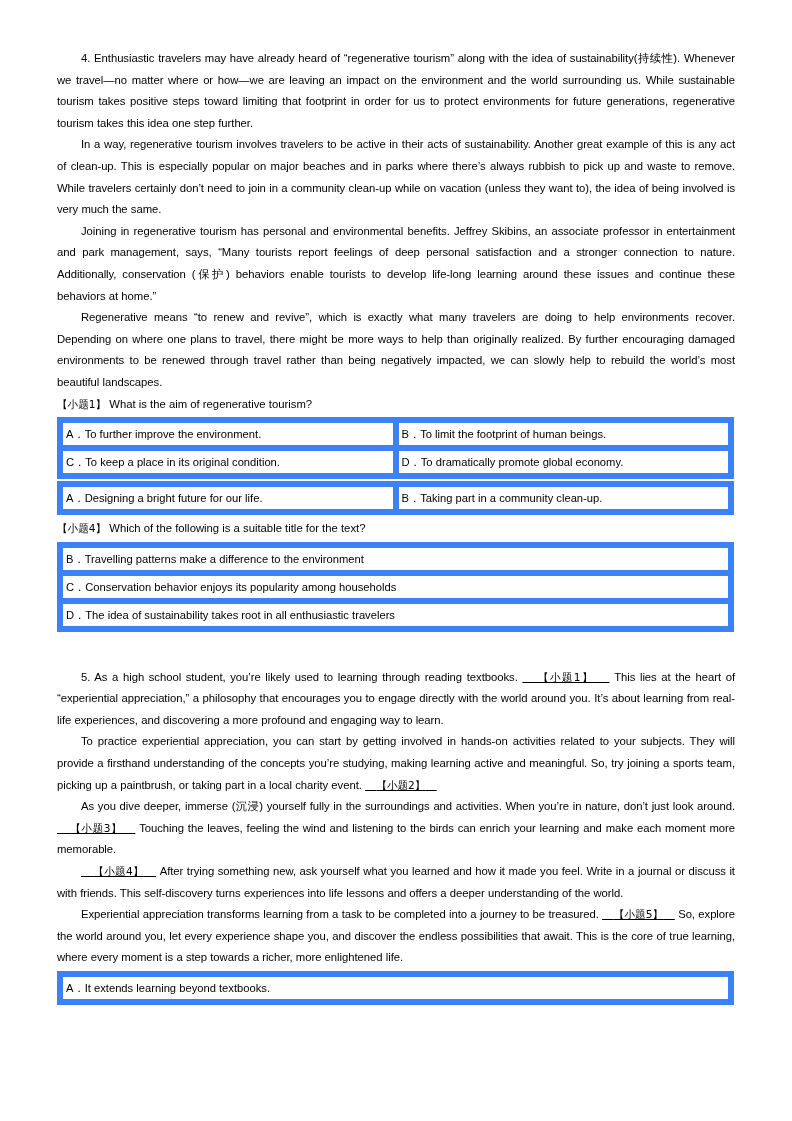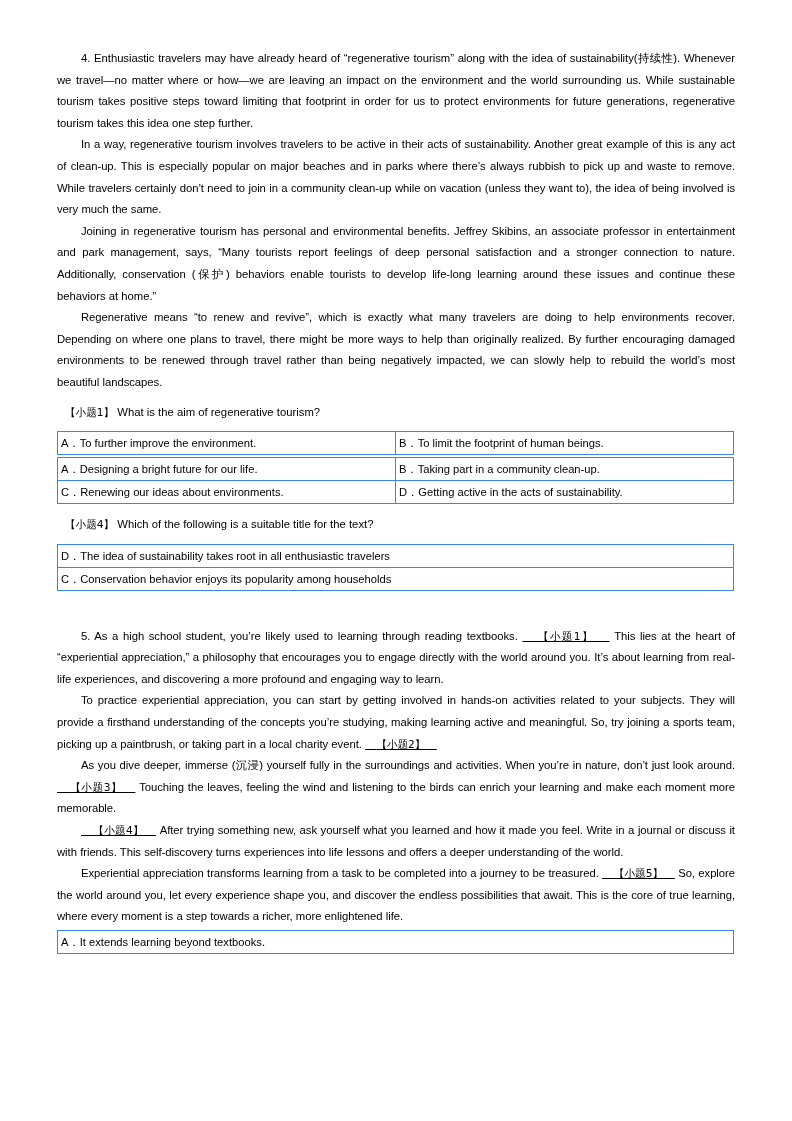--- a/index.html
+++ b/index.html
@@ -34,42 +34,42 @@
     margin: 0 0 0 0;
     letter-spacing: -0.05px;
     word-spacing: 0.15px;
   }
   .para.indent {
     text-indent: 24px;
   }
   .q-label {
     font-size: 11.3px;
     line-height: 21.6px;
-    margin: 8px;
+    margin: 0;
     padding: 0;
     white-space: nowrap;
   }
   .cn {
     font-family: "DejaVu Sans", sans-serif;
     font-size: 10.6px;
   }
   .blank {
     text-decoration: underline;
     white-space: nowrap;
   }
   .blank .pad { letter-spacing: 0.5px; }
   
   table.opts {
     border-collapse: collapse;
     width: 677px;
     margin: 2px 0 1px 0;
     table-layout: fixed;
   }
   table.opts td {
-    border: 1px solid #3b82f6;
+    border: 6px solid #3b82f6;
     font-size: 11.2px;
     line-height: 14px;
     padding: 4px 2px 4px 3px;
     vertical-align: middle;
     height: 14px;
     white-space: nowrap;
     overflow: hidden;
   }
   td .lt {
     display: inline-block;
@@ -89,49 +89,52 @@
       <p class="para indent">Joining in regenerative tourism has personal and environmental benefits. Jeffrey Skibins, an associate professor in entertainment and park management, says, “Many tourists report feelings of deep personal satisfaction and a stronger connection to nature. Additionally, conservation (保护) behaviors enable tourists to develop life-long learning around these issues and continue these behaviors at home.”</p>
       <p class="para indent">Regenerative means “to renew and revive”, which is exactly what many travelers are doing to help environments recover. Depending on where one plans to travel, there might be more ways to help than originally realized. By further encouraging damaged environments to be renewed through travel rather than being negatively impacted, we can slowly help to rebuild the world’s most beautiful landscapes.</p>
 
       <p class="q-label"><span class="cn">【小题1】</span> <span>What is the aim of regenerative tourism?</span></p>
       <table class="opts">
         <tbody>
             <tr>
           <td><span class="lt">A．</span><span>To further improve the environment.</span></td>
           <td><span class="lt">B．</span><span>To limit the footprint of human beings.</span></td>
         </tr>
+        <tr>
+          <td><span class="lt">C．</span><span>To keep a place in its original condition.</span></td>
+          <td><span class="lt">D．</span><span>To dramatically promote global economy.</span></td>
+        </tr>
       </tbody>
         </table>
 
       <table class="opts">
         <tbody>
             <tr>
           <td><span class="lt">A．</span><span>Designing a bright future for our life.</span></td>
           <td><span class="lt">B．</span><span>Taking part in a community clean-up.</span></td>
-        </tr>
-        <tr>
-          <td><span class="lt">C．</span><span>Renewing our ideas about environments.</span></td>
-          <td><span class="lt">D．</span><span>Getting active in the acts of sustainability.</span></td>
         </tr>
       </tbody>
         </table>
 
       <table class="opts">
         <tbody>
       </tbody>
         </table>
 
       <p class="q-label"><span class="cn">【小题4】</span> <span>Which of the following is a suitable title for the text?</span></p>
       <table class="opts">
         <tbody>
         <tr>
-          <td colspan="2"><span class="lt">D．</span><span>The idea of sustainability takes root in all enthusiastic travelers</span></td>
+          <td colspan="2"><span class="lt">B．</span><span>Travelling patterns make a difference to the environment</span></td>
         </tr>
         <tr>
           <td colspan="2"><span class="lt">C．</span><span>Conservation behavior enjoys its popularity among households</span></td>
+        </tr>
+        <tr>
+          <td colspan="2"><span class="lt">D．</span><span>The idea of sustainability takes root in all enthusiastic travelers</span></td>
         </tr>
       </tbody>
         </table>
     </div>
 
     <div class="spacer-lg"></div>
 
     <div>
       <p class="para indent">
         <span>5. As a high school student, you’re likely used to learning through reading textbooks.</span>

